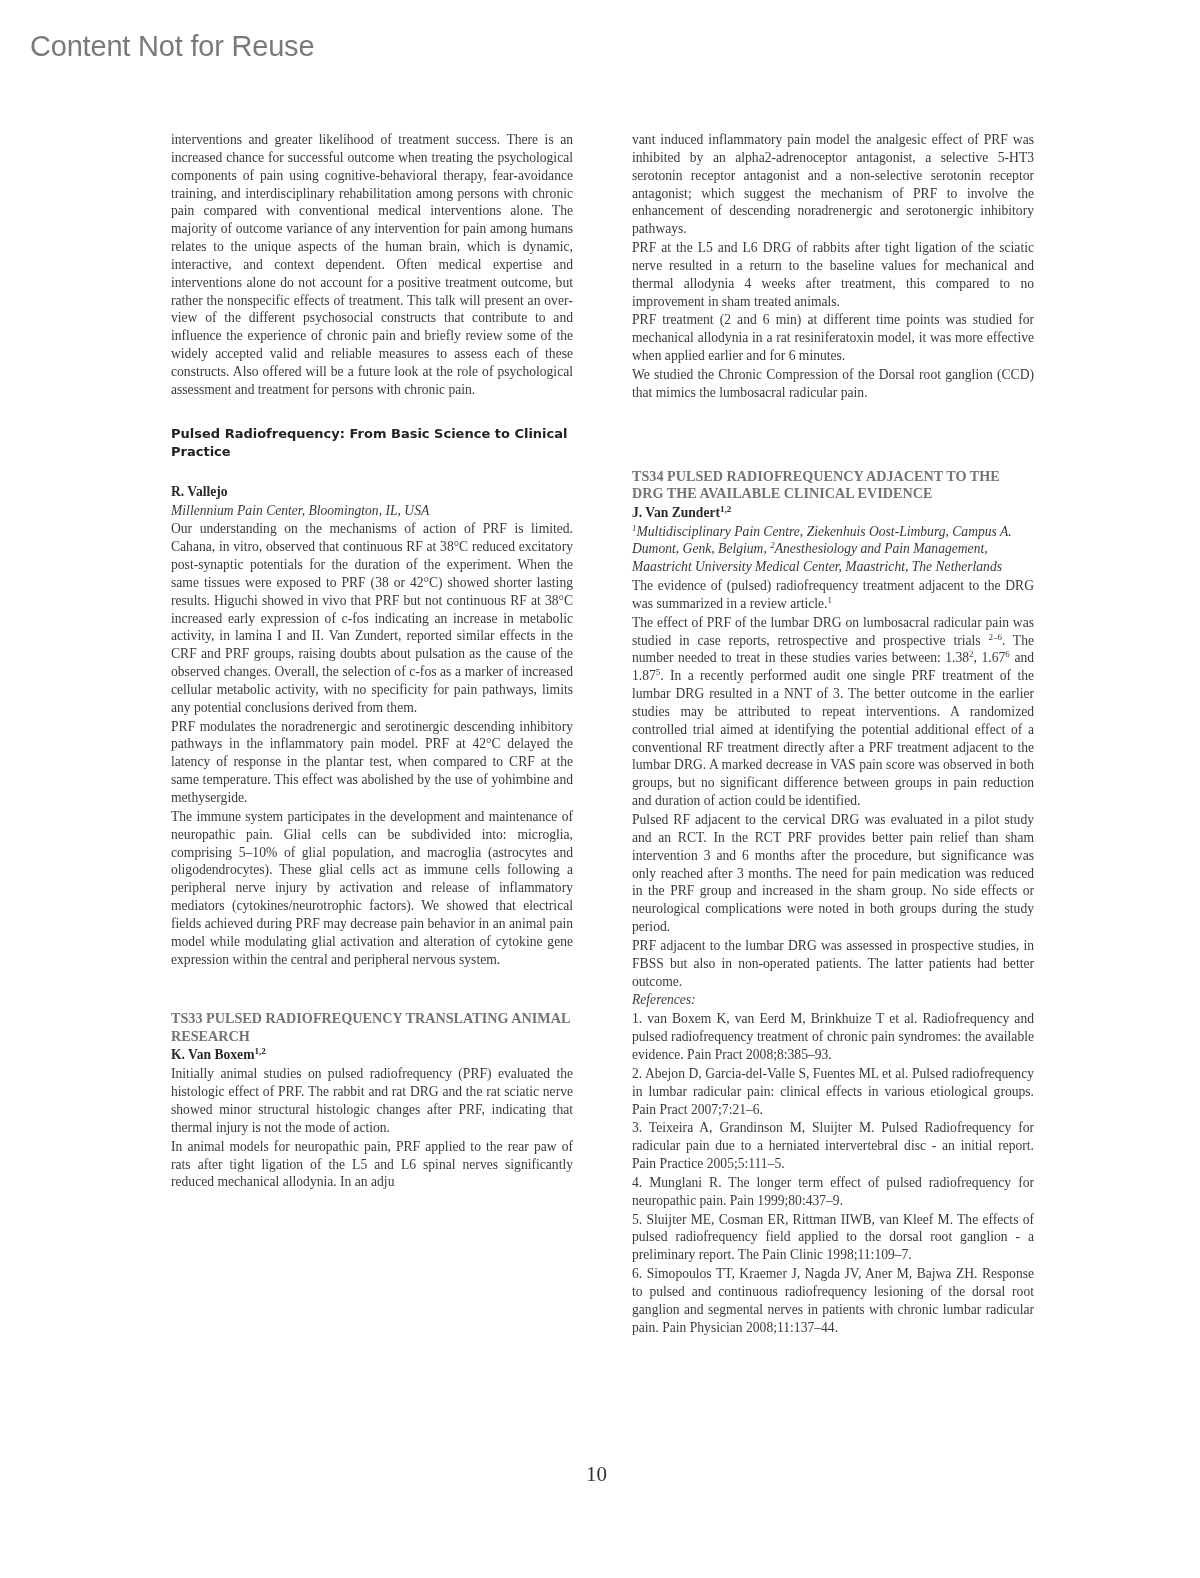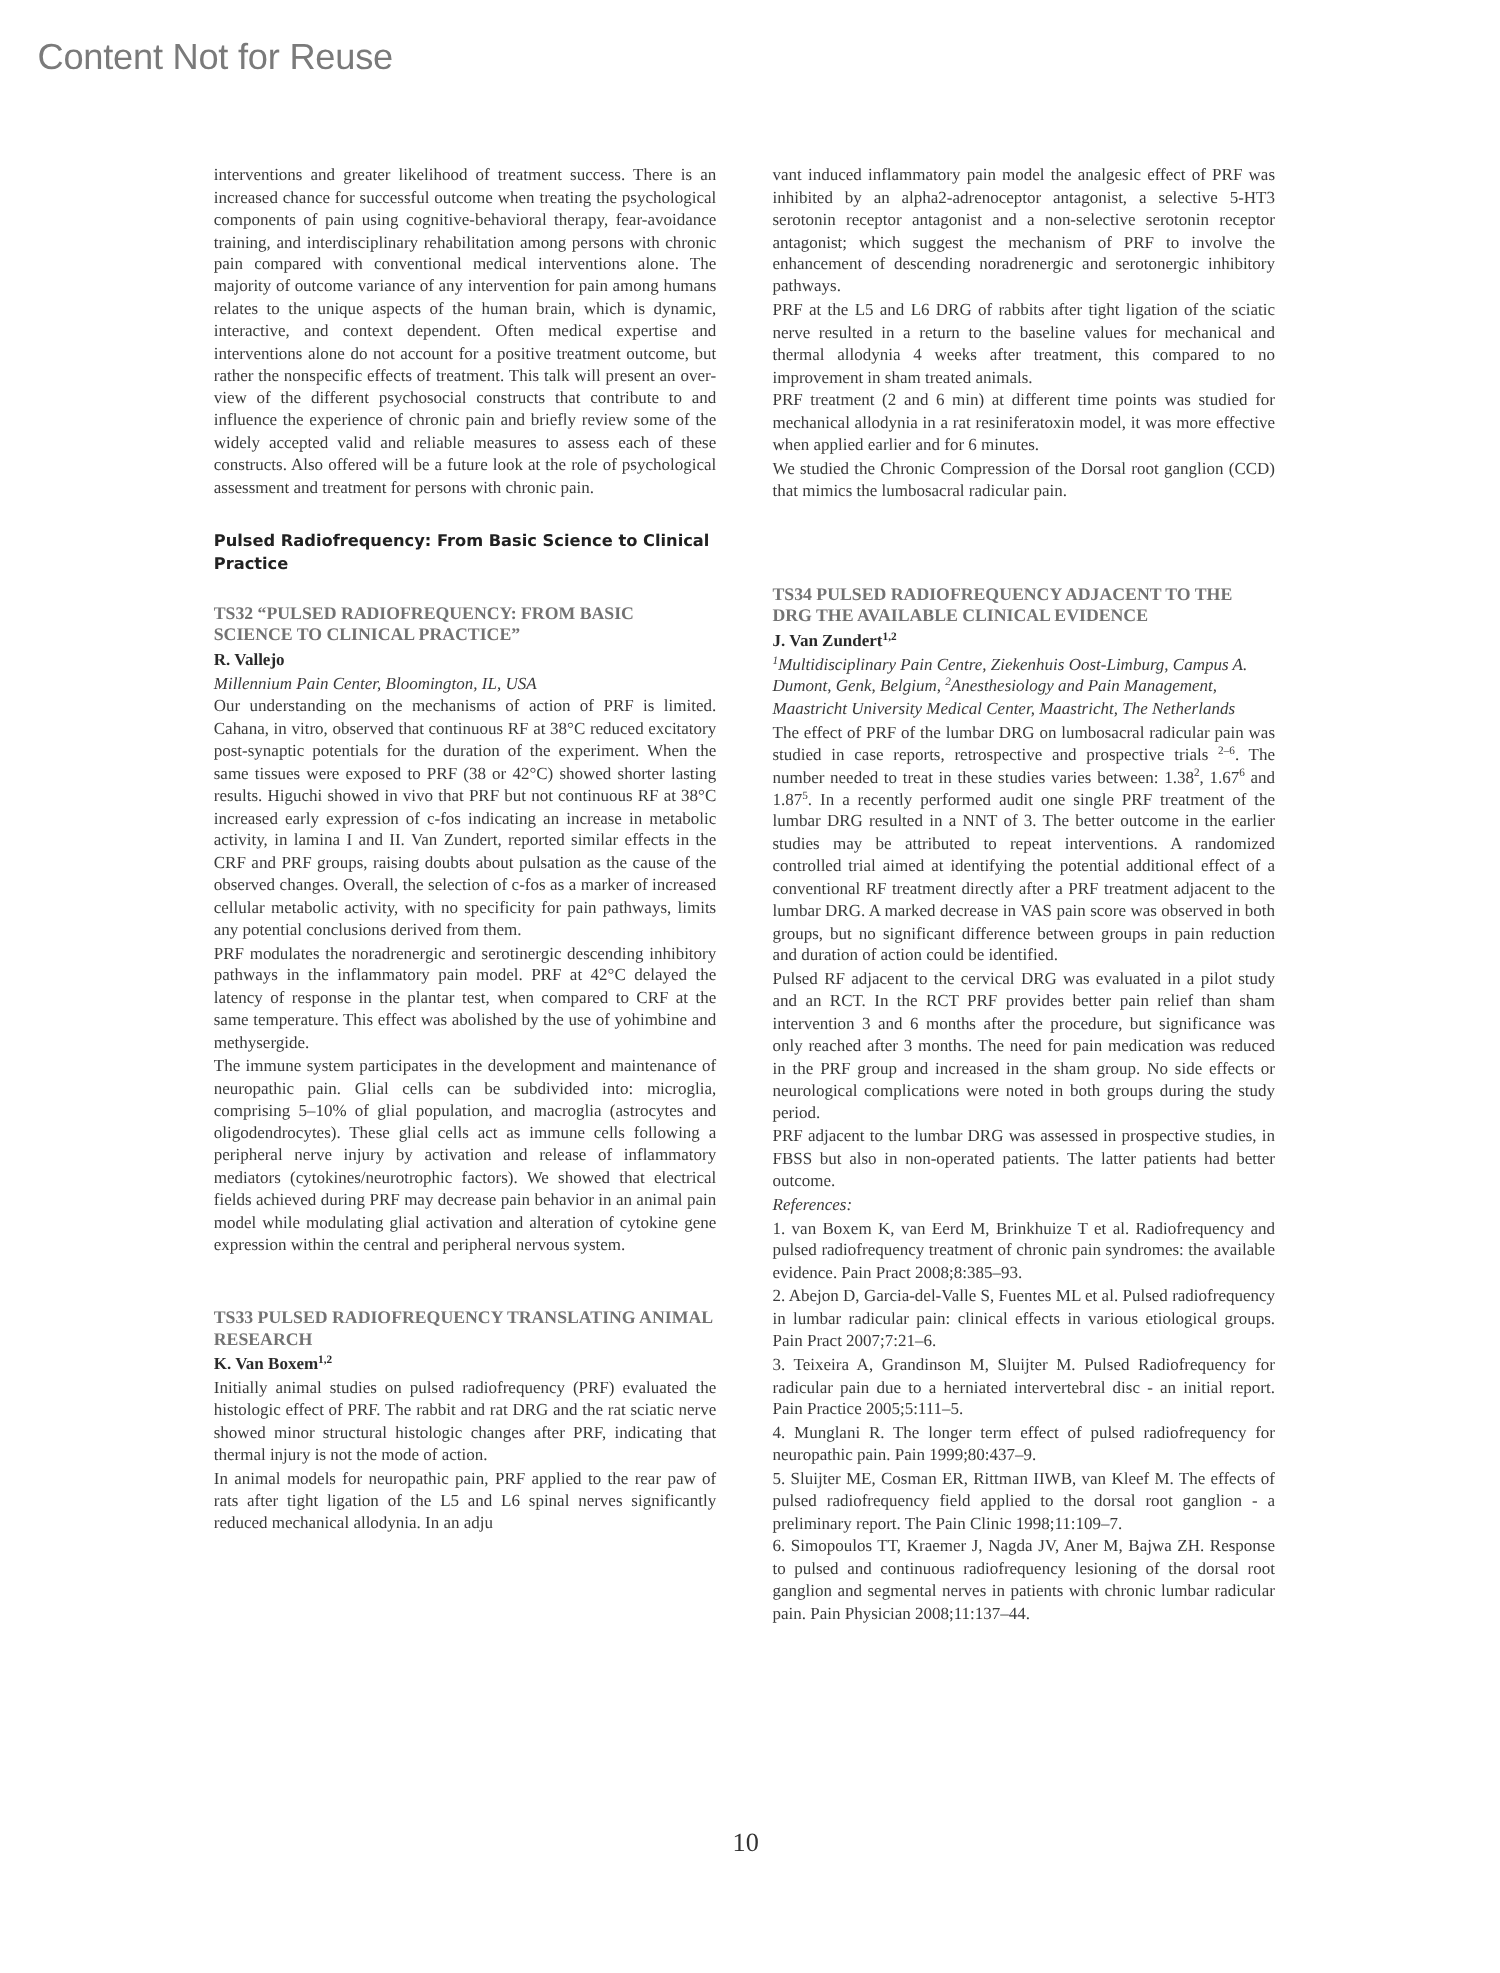--- a/index.html
+++ b/index.html
@@ -8,21 +8,21 @@
     position: absolute; left: 30px; top: 30px;
     font-family: "Liberation Sans", sans-serif; font-size: 29px; color: #7a7a7a;
     letter-spacing: -0.2px;
   }
   .col {
     position: absolute; top: 130px; width: 404px;
     font-family: "Liberation Serif", serif; font-size: 13.6px; line-height: 17.85px;
     color: #3a3a3a; text-align: justify; hyphens: manual;
   }
   .col.left { left: 170px; }
-  .col.right { left: 617px; }
+  .col.right { left: 631px; }
   .col p { margin: 1px; }
   .session-title {
     font-family: "DejaVu Sans", sans-serif; font-weight: bold; font-size: 13px;
     line-height: 18px; color: #222; margin: 0; text-align: left;
   }
   .abs-title {
     font-family: "Liberation Serif", serif; font-weight: bold; font-size: 14.2px;
     line-height: 17.5px; color: #737373; margin: 0; text-align: left;
   }
   .author { font-weight: bold; color: #2a2a2a; margin: 0; }
@@ -43,21 +43,20 @@
 
 <div class="watermark">Content Not for Reuse</div>
 
 <div class="col left">
   <p>interventions and greater likelihood of treatment success. There is an increased chance for successful outcome when treating the psychological components of pain using cogni­tive-behavioral therapy, fear-avoidance training, and interdis­ciplinary rehabilitation among persons with chronic pain compared with conventional medical interventions alone. The majority of outcome variance of any intervention for pain among humans relates to the unique aspects of the human brain, which is dynamic, interactive, and context dependent. Often medical expertise and interventions alone do not account for a positive treatment outcome, but rather the non­specific effects of treatment. This talk will present an over­view of the different psychosocial constructs that contribute to and influence the experience of chronic pain and briefly review some of the widely accepted valid and reliable mea­sures to assess each of these constructs. Also offered will be a future look at the role of psychological assessment and treat­ment for persons with chronic pain.</p>
   <div class="gap-a"></div>
   <p class="session-title">Pulsed Radiofrequency: From Basic Science to Clinical Practice</p>
   <div class="gap-b"></div>
 
   <section>
-    <p class="abs-title">TS32  “PULSED RADIOFREQUENCY: FROM BASIC SCIENCE TO CLINICAL PRACTICE”</p>
     <p class="author">R. Vallejo</p>
     <p class="affil">Millennium Pain Center, Bloomington, IL, USA</p>
     <p>Our understanding on the mechanisms of action of PRF is limited. Cahana, in vitro, observed that continuous RF at 38°C reduced excitatory post-synaptic potentials for the dura­tion of the experiment. When the same tissues were exposed to PRF (38 or 42°C) showed shorter lasting results. Higuchi showed in vivo that PRF but not continuous RF at 38°C increased early expression of c-fos indicating an increase in metabolic activity, in lamina I and II. Van Zundert, reported similar effects in the CRF and PRF groups, raising doubts about pulsation as the cause of the observed changes. Overall, the selection of c-fos as a marker of increased cellular meta­bolic activity, with no specificity for pain pathways, limits any potential conclusions derived from them.</p>
     <p>PRF modulates the noradrenergic and serotinergic descending inhibitory pathways in the inflammatory pain model. PRF at 42°C delayed the latency of response in the plantar test, when compared to CRF at the same temperature. This effect was abolished by the use of yohimbine and methysergide.</p>
     <p>The immune system participates in the development and maintenance of neuropathic pain. Glial cells can be subdi­vided into: microglia, comprising 5–10% of glial population, and macroglia (astrocytes and oligodendrocytes). These glial cells act as immune cells following a peripheral nerve injury by activation and release of inflammatory mediators (cyto­kines/neurotrophic factors). We showed that electrical fields achieved during PRF may decrease pain behavior in an ani­mal pain model while modulating glial activation and alter­ation of cytokine gene expression within the central and peripheral nervous system.</p>
   </section>
   <div class="gap-c"></div>
 
   <section>
     <p class="abs-title">TS33  PULSED RADIOFREQUENCY TRANSLATING ANIMAL RESEARCH</p>
@@ -73,20 +72,21 @@
     <p>PRF at the L5 and L6 DRG of rabbits after tight ligation of the sciatic nerve resulted in a return to the baseline values for mechanical and thermal allodynia 4 weeks after treatment, this compared to no improvement in sham treated animals.</p>
     <p>PRF treatment (2 and 6 min) at different time points was stud­ied for mechanical allodynia in a rat resiniferatoxin model, it was more effective when applied earlier and for 6 minutes.</p>
     <p>We studied the Chronic Compression of the Dorsal root gan­glion (CCD) that mimics the lumbosacral radicular pain.</p>
   </section>
   <div class="gap-r"></div>
 
   <section>
     <p class="abs-title">TS34  PULSED RADIOFREQUENCY ADJACENT TO THE DRG THE AVAILABLE CLINICAL EVIDENCE</p>
     <p class="author"><span>J. Van Zundert</span><sup>1,2</sup></p>
     <p class="affil"><sup>1</sup><span>Multidisciplinary Pain Centre, Ziekenhuis Oost-Limburg, Campus A. Dumont, Genk, Belgium, </span><sup>2</sup><span>Anesthesiology and Pain Management, Maastricht University Medical Center, Maastricht, The Netherlands</span></p>
+    <p><span>The evidence of (pulsed) radiofrequency treatment adjacent to the DRG was summarized in a review article.</span><sup>1</sup></p>
     <p><span>The effect of PRF of the lumbar DRG on lumbosacral radicu­lar pain was studied in case reports, retrospective and pro­spective trials </span><sup>2–6</sup><span>. The number needed to treat in these studies varies between: 1.38</span><sup>2</sup><span>, 1.67</span><sup>6</sup><span> and 1.87</span><sup>5</sup><span>. In a recently per­formed audit one single PRF treatment of the lumbar DRG resulted in a NNT of 3. The better outcome in the earlier studies may be attributed to repeat interventions. A random­ized controlled trial aimed at identifying the potential addi­tional effect of a conventional RF treatment directly after a PRF treatment adjacent to the lumbar DRG. A marked decrease in VAS pain score was observed in both groups, but no significant difference between groups in pain reduction and duration of action could be identified.</span></p>
     <p>Pulsed RF adjacent to the cervical DRG was evaluated in a pilot study and an RCT. In the RCT PRF provides better pain relief than sham intervention 3 and 6 months after the procedure, but significance was only reached after 3 months. The need for pain medication was reduced in the PRF group and increased in the sham group. No side effects or neurolog­ical complications were noted in both groups during the study period.</p>
     <p>PRF adjacent to the lumbar DRG was assessed in prospective studies, in FBSS but also in non-operated patients. The latter patients had better outcome.</p>
     <p class="refs-label">References:</p>
     <div>
       <p>1. van Boxem K, van Eerd M, Brinkhuize T et al. Radiofre­quency and pulsed radiofrequency treatment of chronic pain syndromes: the available evidence. Pain Pract 2008;8:385–93.</p>
       <p>2. Abejon D, Garcia-del-Valle S, Fuentes ML et al. Pulsed ra­diofrequency in lumbar radicular pain: clinical effects in vari­ous etiological groups. Pain Pract 2007;7:21–6.</p>
       <p>3. Teixeira A, Grandinson M, Sluijter M. Pulsed Radiofre­quency for radicular pain due to a herniated intervertebral disc - an initial report. Pain Practice 2005;5:111–5.</p>
       <p>4. Munglani R. The longer term effect of pulsed radiofre­quency for neuropathic pain. Pain 1999;80:437–9.</p>
       <p>5. Sluijter ME, Cosman ER, Rittman IIWB, van Kleef M. The effects of pulsed radiofrequency field applied to the dorsal root ganglion - a preliminary report. The Pain Clinic 1998;11:109–7.</p>

